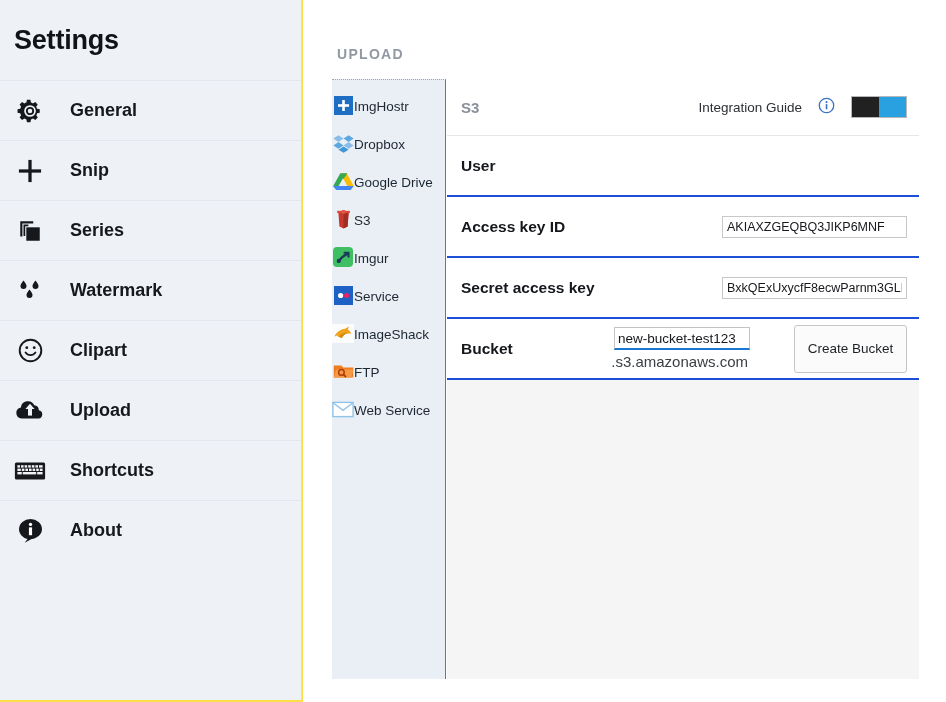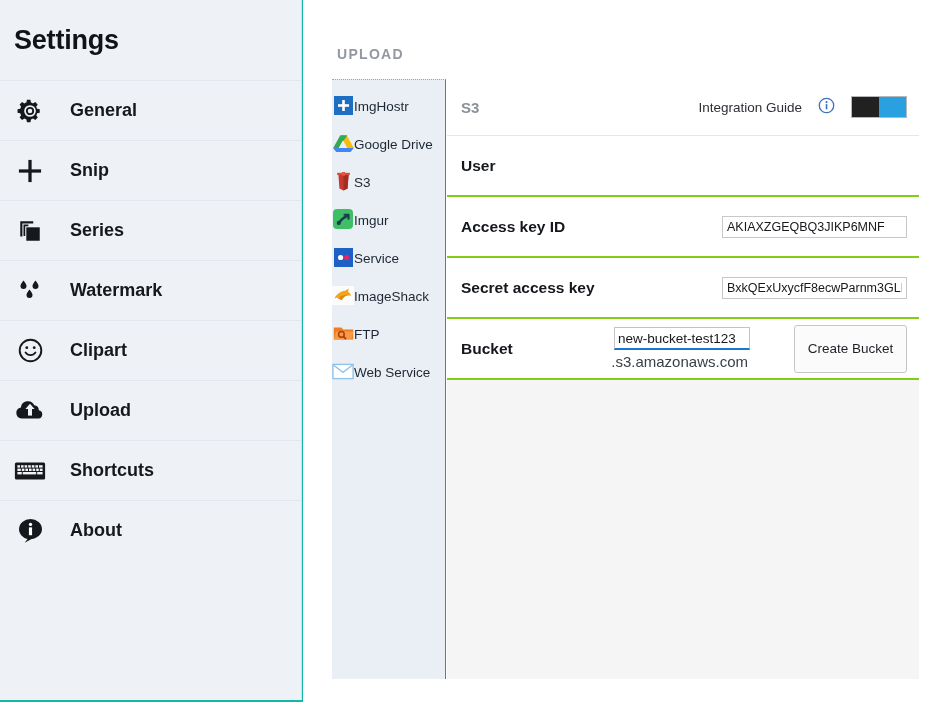--- a/index.html
+++ b/index.html
@@ -5,21 +5,21 @@
   * { box-sizing: border-box; margin: 0; padding: 0; }
   html, body {
     width: 946px; height: 702px;
     font-family: "Liberation Sans", sans-serif;
     background: #ffffff;
     overflow: hidden;
   }
   #app {
     position: relative;
     width: 946px; height: 702px;
-    background: #14b8a6;
+    background: #fde047;
   }
 
   
   .close-btn {
     position: absolute;
     top: 0; right: 0;
     width: 46px; height: 36px;
     display: flex; align-items: center; justify-content: center;
     cursor: pointer;
     background: transparent;
@@ -114,21 +114,21 @@
   
   .panel {
     position: absolute;
     left: 144px; top: 79px;
     width: 472px; height: 600px;
     background: #f5f5f6;
   }
   .panel-row {
     position: relative;
     background: #ffffff;
-    border-bottom: 2px solid #84cc16;
+    border-bottom: 2px solid #1d4ed8;
     display: flex;
     align-items: center;
     padding: 0 12px 0 14px;
     height: 61px;
   }
   .panel-row.head {
     height: 57px;
     border-bottom: 1px solid #e4e6e9;
   }
   .row-label {
@@ -356,20 +356,32 @@
         <span class="p-icon">
           <svg width="19" height="19" viewBox="0 0 19 19">
             <rect width="19" height="19" fill="#1e6fc4"></rect>
             <rect x="8.2" y="4" width="2.6" height="11" fill="#ffffff"></rect>
             <rect x="4" y="8.2" width="11" height="2.6" fill="#ffffff"></rect>
           </svg>
         </span>
         <span class="p-label">ImgHostr</span>
       </div>
 
+      <div class="provider">
+        <span class="p-icon">
+          <svg width="21" height="19" viewBox="0 0 21 19">
+            <path d="M5.4 1.2L0.4 4.6l5 3.4 5.1-3.4z" fill="#89bde8"></path>
+            <path d="M15.6 1.2l5 3.4-5 3.4-5.1-3.4z" fill="#5ba8e0"></path>
+            <path d="M0.4 11.4l5-3.4 5.1 3.4-5.1 3.4z" fill="#5ba8e0"></path>
+            <path d="M20.6 11.4l-5-3.4-5.1 3.4 5.1 3.4z" fill="#89bde8"></path>
+            <path d="M5.5 15.7l5.1-3.3 5 3.3-5 3.1z" fill="#3f96d6"></path>
+          </svg>
+        </span>
+        <span class="p-label">Dropbox</span>
+      </div>
 
       <div class="provider">
         <span class="p-icon">
           <svg width="21" height="19" viewBox="0 0 21 19">
             <path d="M7.3 1.3h6.4L20.8 14h-6.5z" fill="#fbbc05"></path>
             <path d="M7.3 1.3L0.2 14l3.2 4 7-12.4z" fill="#34a853"></path>
             <path d="M0.2 14h20.6l-3.2 4H3.4z" fill="#4285f4"></path>
             <path d="M7.3 1.3l3.2 5.6L14.3 1.3z" fill="#34a853"></path>
           </svg>
         </span>

